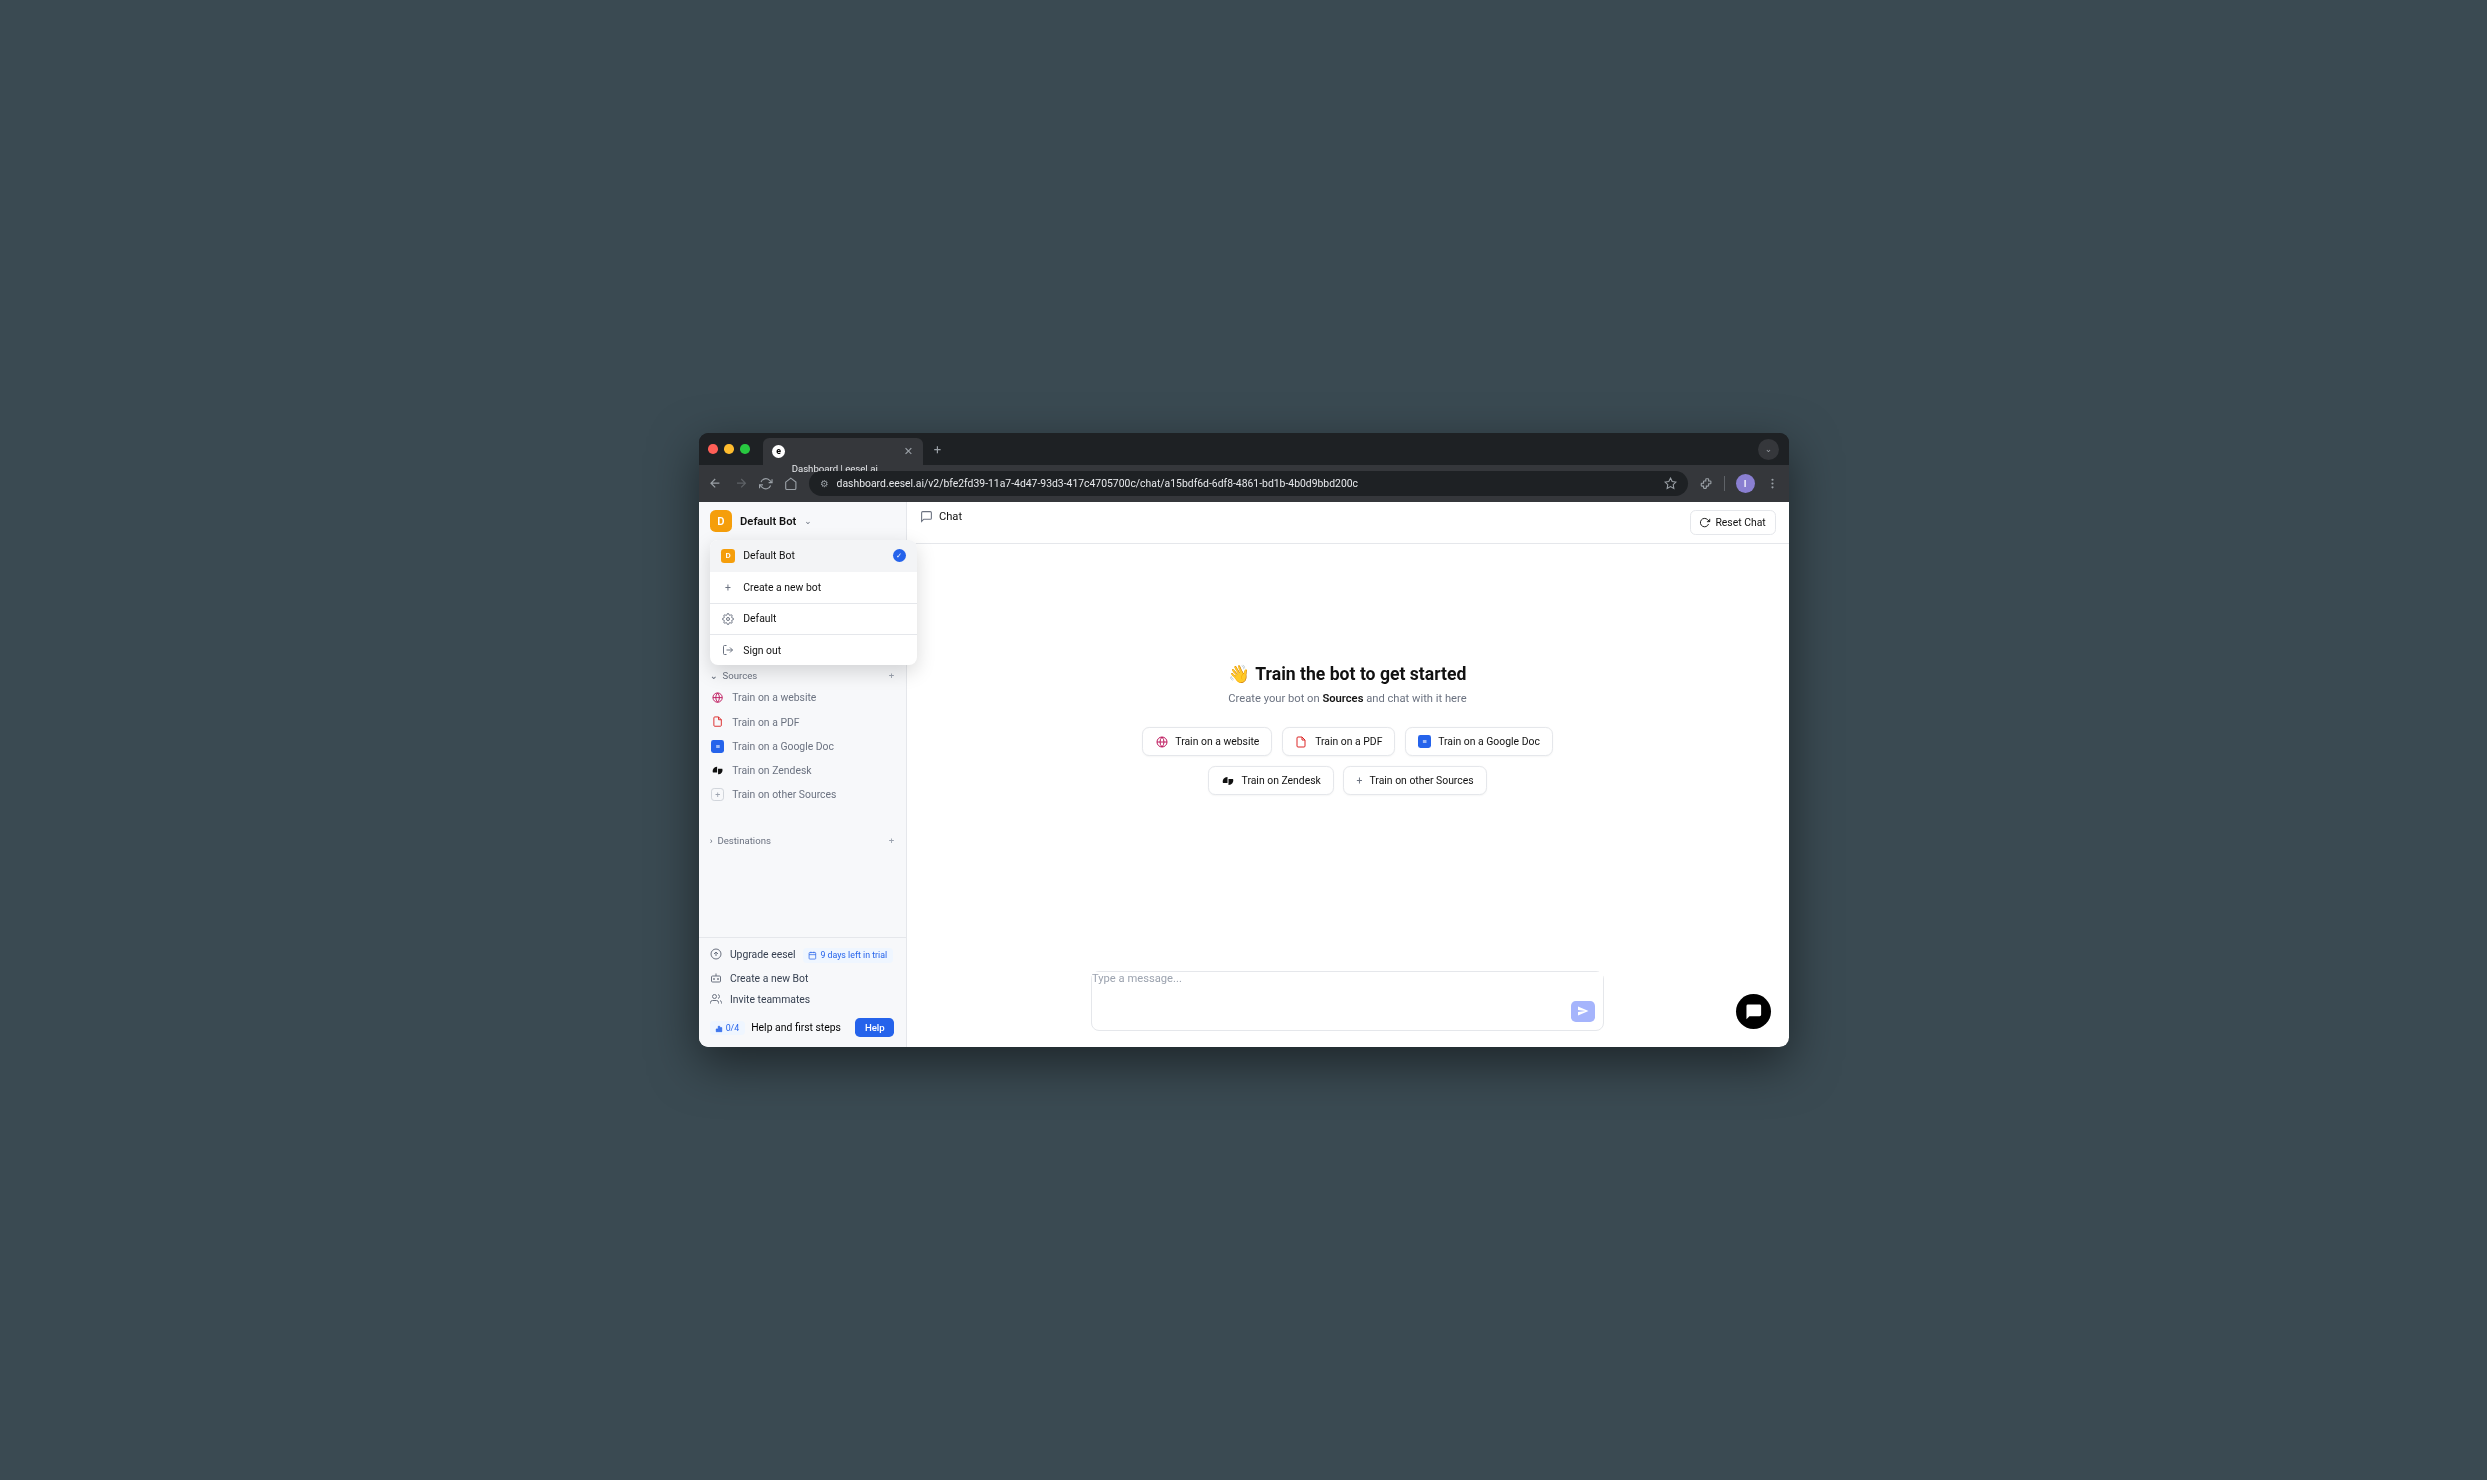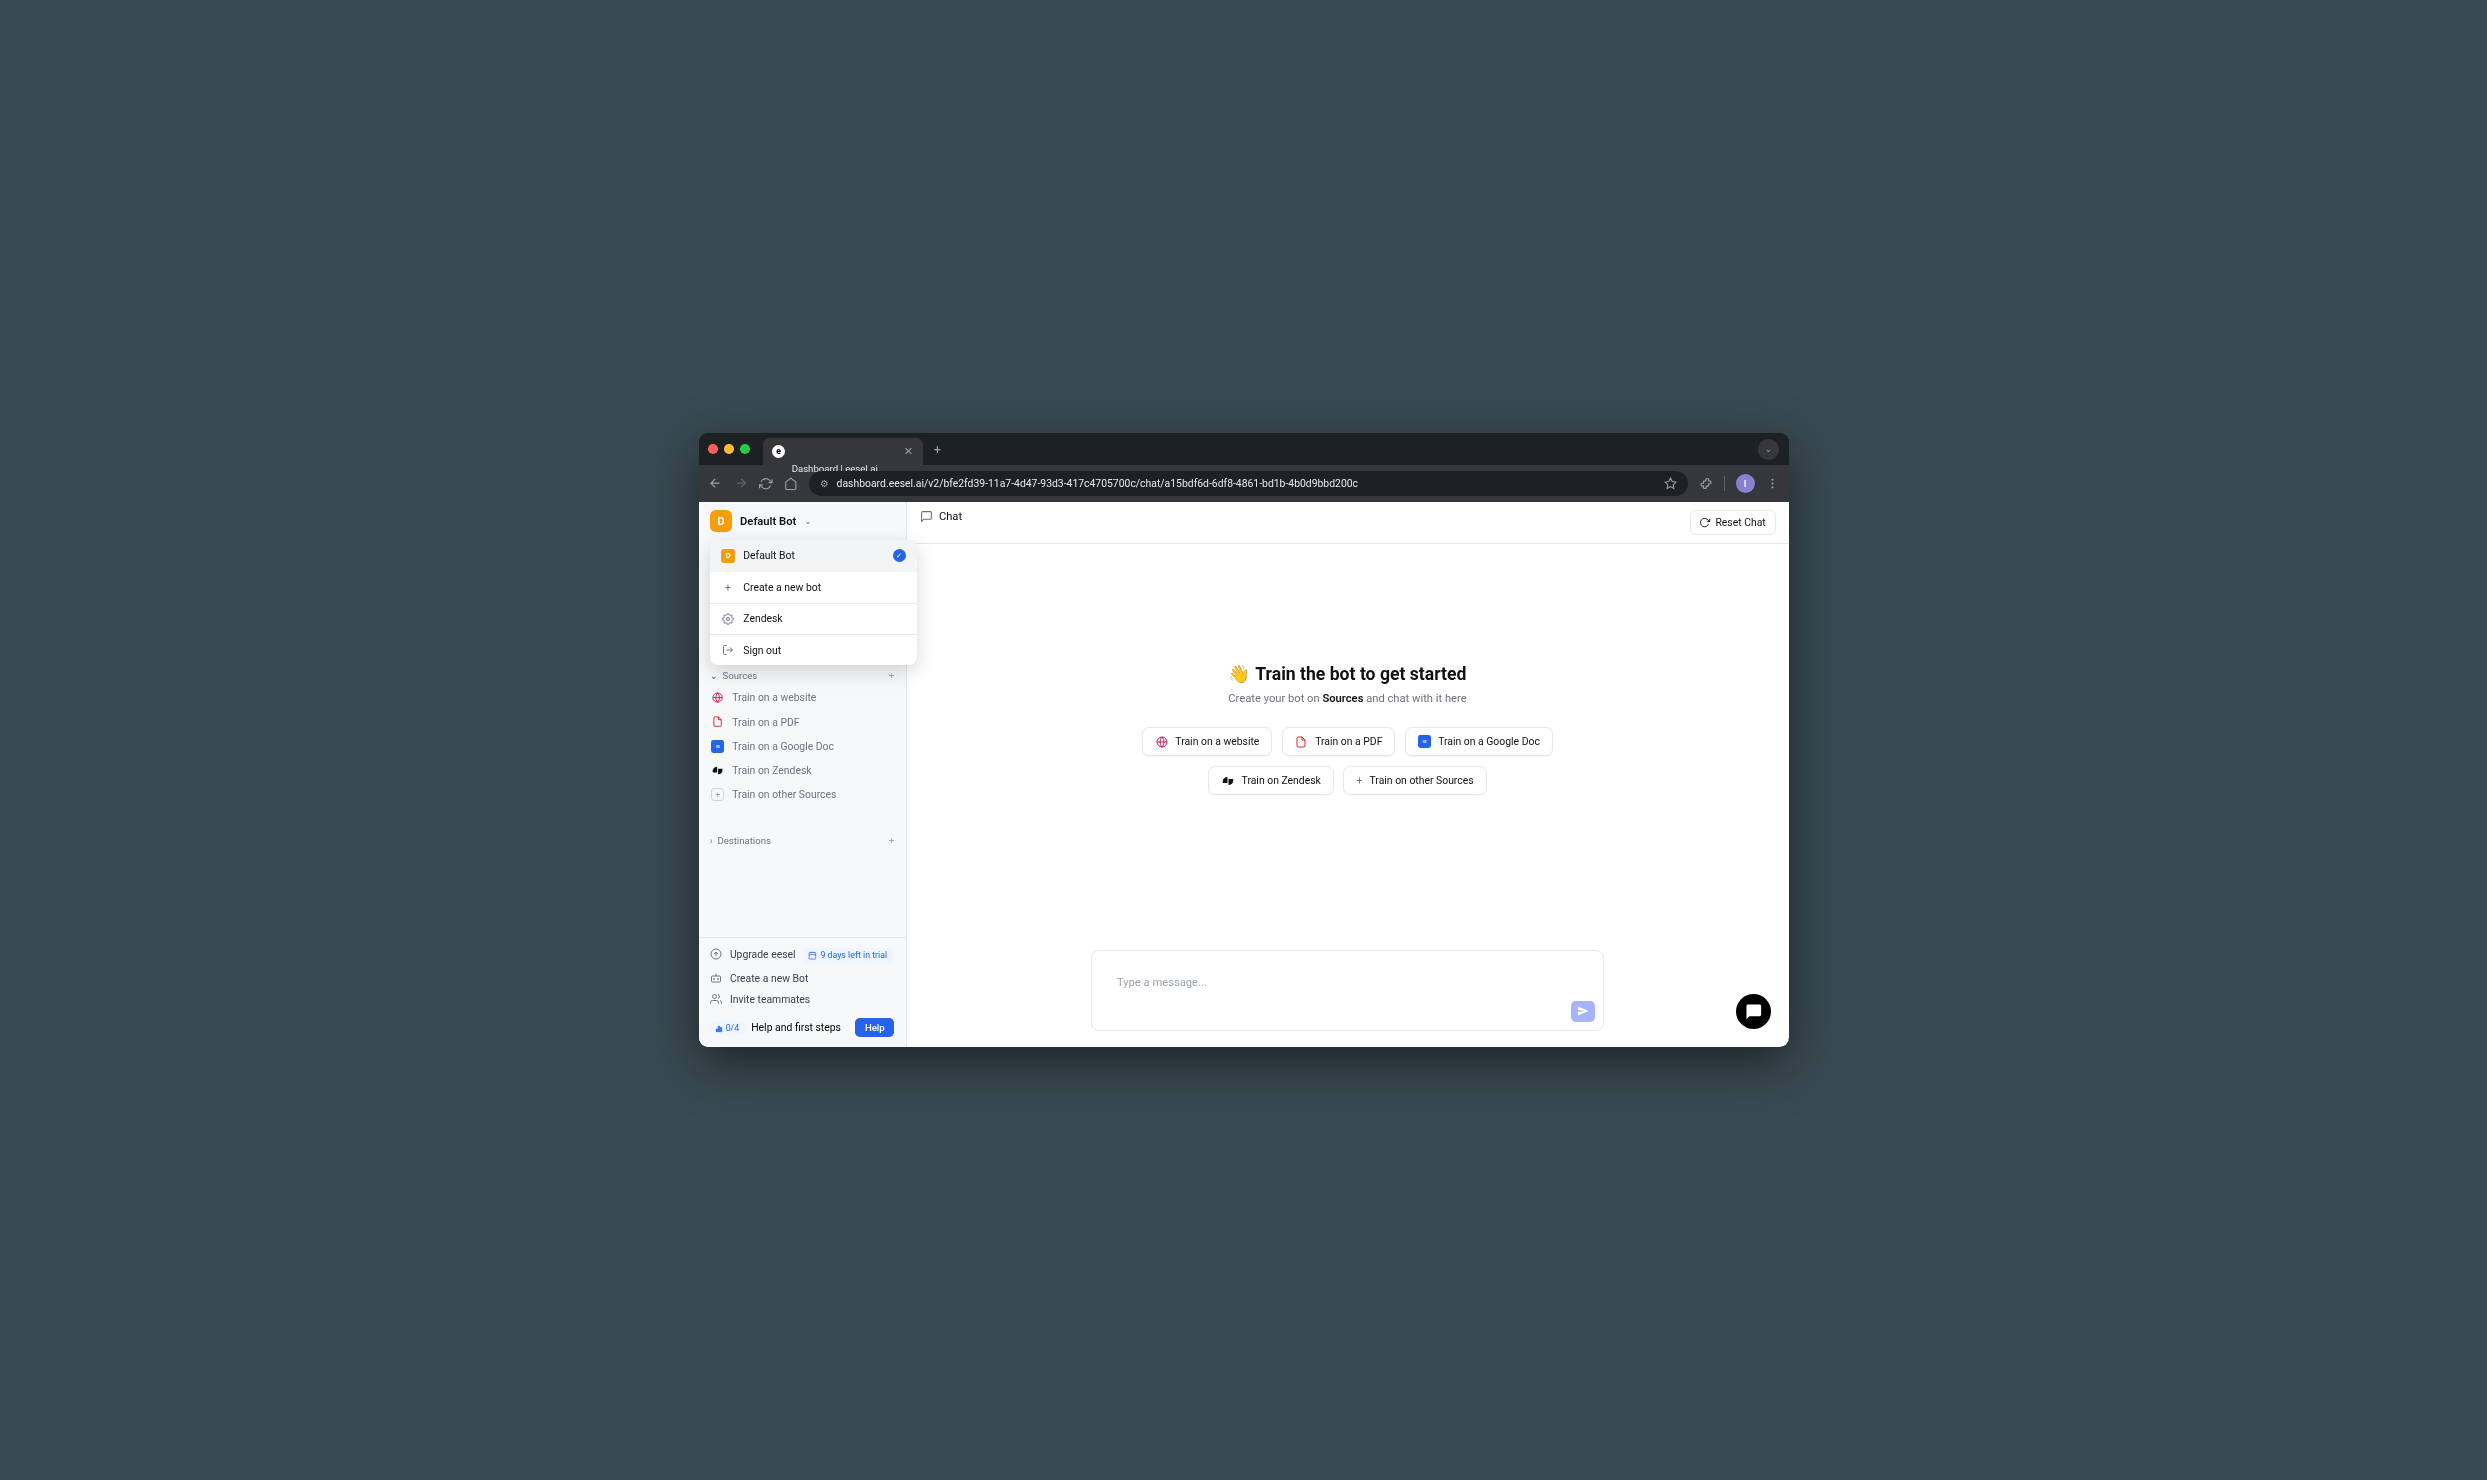--- a/index.html
+++ b/index.html
@@ -56,21 +56,21 @@
 .mh-title { font-size: 11.2px; color: #111; }
 .reset-btn { margin-left: auto; display: flex; align-items: center; gap: 4.8px; border: 0.8px solid #e5e7eb; background: #fff; border-radius: 5.6px; padding: 4.8px 8.8px; font-size: 10.4px; cursor: pointer; color: #111; }
 .center { flex: 1; display: flex; flex-direction: column; align-items: center; padding-top: 120px; }
 .headline { font-size: 17.6px; font-weight: 700; color: #111; display: flex; align-items: center; gap: 4.8px; margin-bottom: 8px; }
 .subline { font-size: 11.2px; color: #6b7280; margin-bottom: 22.4px; }
 .subline strong { color: #111; font-weight: 600; }
 .chip-rows { display: flex; flex-direction: column; align-items: center; gap: 9.6px; }
 .chip-row { display: flex; gap: 9.6px; }
 .chip { display: flex; align-items: center; gap: 7.2px; border: 0.8px solid #e5e7eb; background: #fff; border-radius: 7.2px; padding: 7.2px 12px; font-size: 10.4px; cursor: pointer; color: #111; box-shadow: 0 0.8px 1.6px rgba(0,0,0,0.04); }
 .input-area { margin-top: auto; padding: 0 0 16px 0; display: flex; justify-content: center; }
-.input-box { width: 513px; border: 0.8px solid #e5e7eb; border-radius: 8px; padding: 25px; position: relative; min-height: 60px; }
+.input-box { width: 513px; border: 0.8px solid #e5e7eb; border-radius: 8px; padding: 0; position: relative; min-height: 60px; }
 .input-box textarea { width: 100%; border: none; resize: none; font-size: 11.2px; color: #111; outline: none; font-family: inherit; }
 .input-box textarea::placeholder { color: #9ca3af; }
 .send-btn { position: absolute; right: 8px; bottom: 8px; width: 24px; height: 21px; background: #a5b4fc; border: none; border-radius: 4.8px; color: #fff; cursor: pointer; display: flex; align-items: center; justify-content: center; }
 .intercom { position: absolute; right: 17.6px; bottom: 17.6px; width: 35px; height: 35px; background: #000; border-radius: 50%; display: flex; align-items: center; justify-content: center; cursor: pointer; }
 svg { display: block; }
 </style>
 </head>
 <body>
 
 <div class="window">
@@ -154,21 +154,21 @@
           <span>Create a new bot</span>
         </div>
         <div class="dd-sep"></div>
         <div class="dd-item">
           <div class="dd-icon">
               <svg width="12" height="12" viewBox="0 0 24 24" fill="none" stroke="currentColor" stroke-width="2">
                 <circle cx="12" cy="12" r="3"></circle>
                 <path d="M19.4 15a1.65 1.65 0 00.33 1.82l.06.06a2 2 0 01-2.83 2.83l-.06-.06a1.65 1.65 0 00-1.82-.33 1.65 1.65 0 00-1 1.51V21a2 2 0 01-4 0v-.09A1.65 1.65 0 009 19.4a1.65 1.65 0 00-1.82.33l-.06.06a2 2 0 01-2.83-2.83l.06-.06a1.65 1.65 0 00.33-1.82 1.65 1.65 0 00-1.51-1H3a2 2 0 010-4h.09A1.65 1.65 0 004.6 9a1.65 1.65 0 00-.33-1.82l-.06-.06a2 2 0 012.83-2.83l.06.06a1.65 1.65 0 001.82.33H9a1.65 1.65 0 001-1.51V3a2 2 0 014 0v.09a1.65 1.65 0 001 1.51 1.65 1.65 0 001.82-.33l.06-.06a2 2 0 012.83 2.83l-.06.06a1.65 1.65 0 00-.33 1.82V9a1.65 1.65 0 001.51 1H21a2 2 0 010 4h-.09a1.65 1.65 0 00-1.51 1z"></path>
               </svg>
             </div>
-          <span>Zendesk</span>
+          <span>Default</span>
         </div>
         <div class="dd-sep"></div>
         <div class="dd-item">
           <div class="dd-icon">
               <svg width="12" height="12" viewBox="0 0 24 24" fill="none" stroke="currentColor" stroke-width="2">
                 <path d="M9 21H5a2 2 0 01-2-2V5a2 2 0 012-2h4M16 17l5-5-5-5M21 12H9"></path>
               </svg>
             </div>
           <span>Sign out</span>
         </div>

